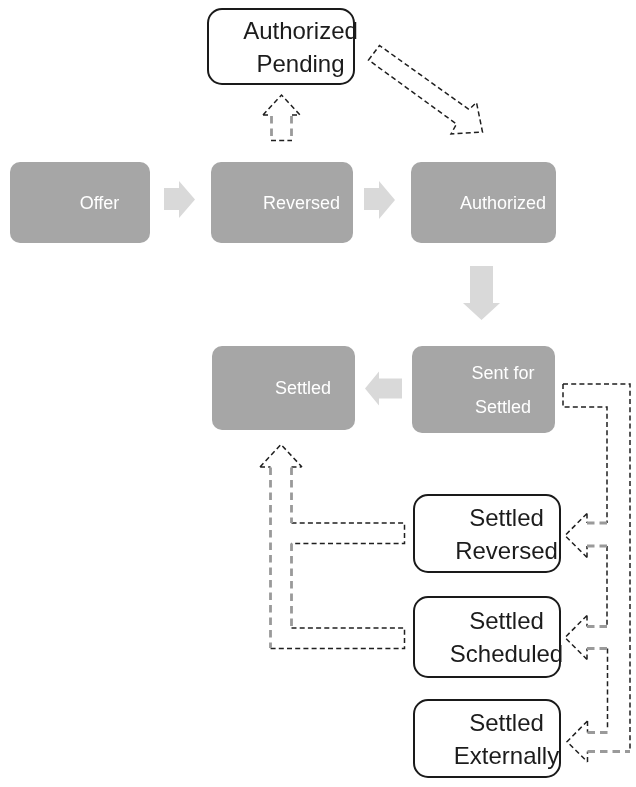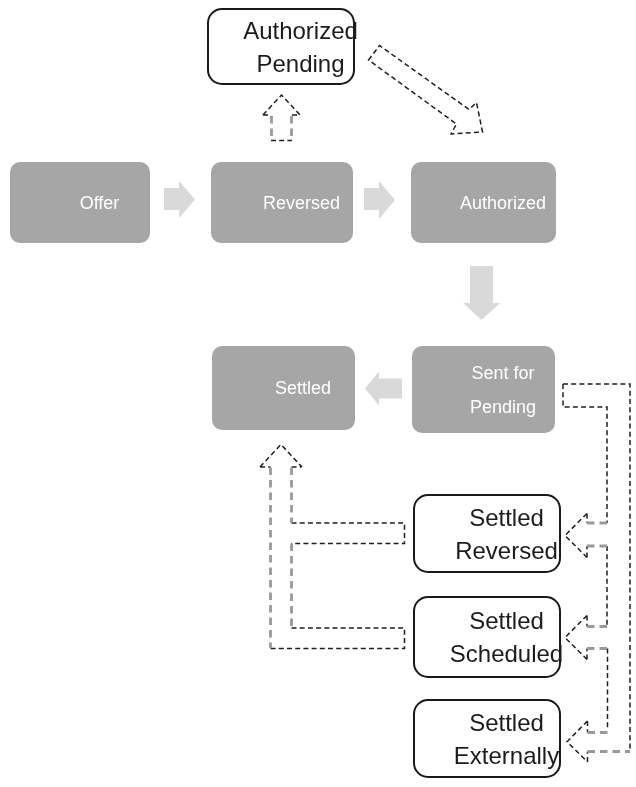--- a/index.html
+++ b/index.html
@@ -98,21 +98,21 @@
   <div class="node state n-authorized">
     <span>Authorized</span>
   </div>
 
   <div class="node state n-settled">
     <span>Settled</span>
   </div>
 
   <div class="node state n-sent-for-settle">
     <span>Sent for
-Pending</span>
+Settled</span>
   </div>
 
   <div class="node optional n-settled-reversed">
     <span>Settled
 Reversed</span>
   </div>
 
   <div class="node optional n-settled-scheduled">
     <span>Settled
 Scheduled</span>

